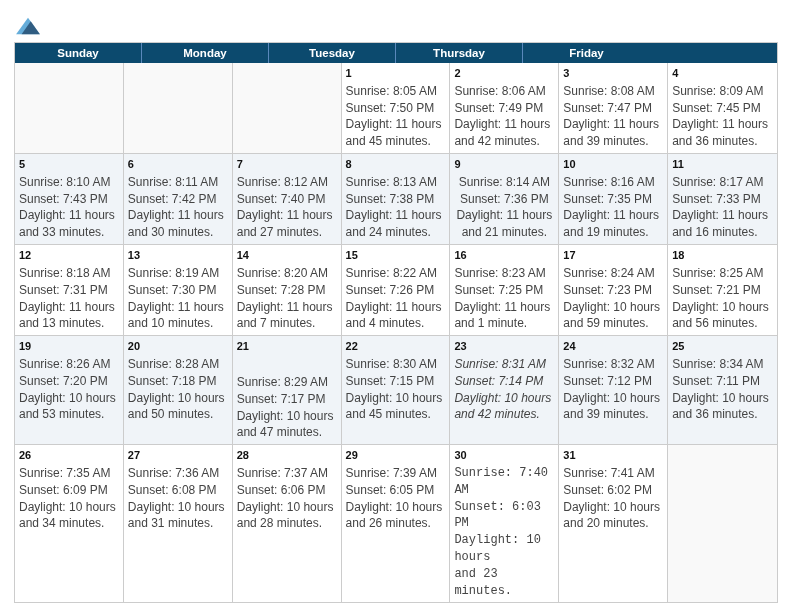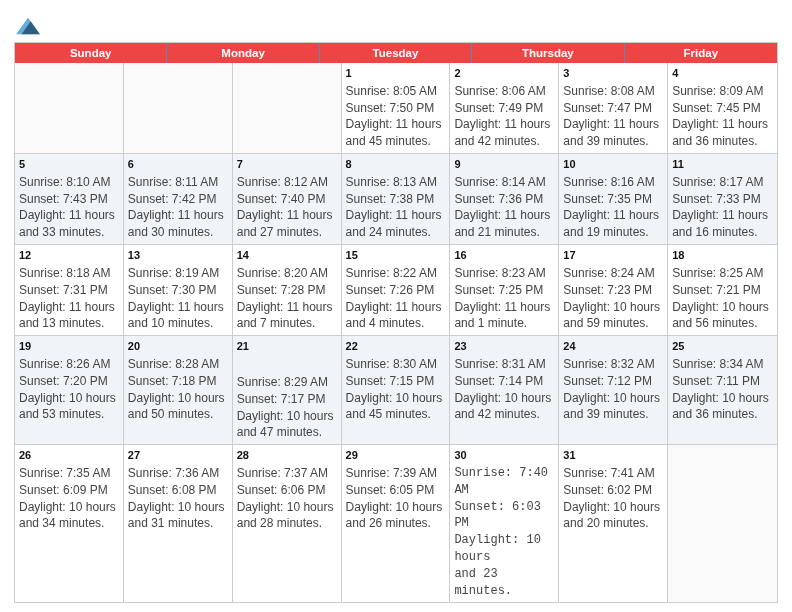--- a/index.html
+++ b/index.html
@@ -56,22 +56,22 @@
       color: #333;
     }
     .calendar {
       flex: 1;
       display: flex;
       flex-direction: column;
       border: 1px solid #ccc;
     }
     .cal-header-row {
       display: grid;
-      grid-template-columns: repeat(5, 1fr);
-      background: #ef4444;
+      grid-template-columns: repeat(6, 1fr);
+      background: #0c4a6e;
     }
     .cal-header-cell {
       color: #fff;
       font-size: 11.5px;
       font-weight: bold;
       text-align: center;
       padding: 4px 2px;
       border-right: 1px solid #5a88bb;
     }
     .cal-header-cell:last-child { border-right: none; }
@@ -205,21 +205,21 @@
           </div>
           <div class="cal-cell">
             <span class="day-num">8</span>
             <div class="info" style="white-space: pre-line;">Sunrise: 8:13 AM
 Sunset: 7:38 PM
 Daylight: 11 hours
 and 24 minutes.</div>
           </div>
           <div class="cal-cell">
             <span class="day-num">9</span>
-            <div class="info" style="white-space: pre-line;">Sunrise: 8:14 AM
+            <div class="info" style="white-space: pre-line; text-align: center;">Sunrise: 8:14 AM
 Sunset: 7:36 PM
 Daylight: 11 hours
 and 21 minutes.</div>
           </div>
           <div class="cal-cell">
             <span class="day-num">10</span>
             <div class="info" style="white-space: pre-line;">Sunrise: 8:16 AM
 Sunset: 7:35 PM
 Daylight: 11 hours
 and 19 minutes.</div>
@@ -307,21 +307,21 @@
           </div>
           <div class="cal-cell">
             <span class="day-num">22</span>
             <div class="info" style="white-space: pre-line;">Sunrise: 8:30 AM
 Sunset: 7:15 PM
 Daylight: 10 hours
 and 45 minutes.</div>
           </div>
           <div class="cal-cell">
             <span class="day-num">23</span>
-            <div class="info" style="white-space: pre-line;">Sunrise: 8:31 AM
+            <div class="info" style="white-space: pre-line; font-style: italic;">Sunrise: 8:31 AM
 Sunset: 7:14 PM
 Daylight: 10 hours
 and 42 minutes.</div>
           </div>
           <div class="cal-cell">
             <span class="day-num">24</span>
             <div class="info" style="white-space: pre-line;">Sunrise: 8:32 AM
 Sunset: 7:12 PM
 Daylight: 10 hours
 and 39 minutes.</div>

